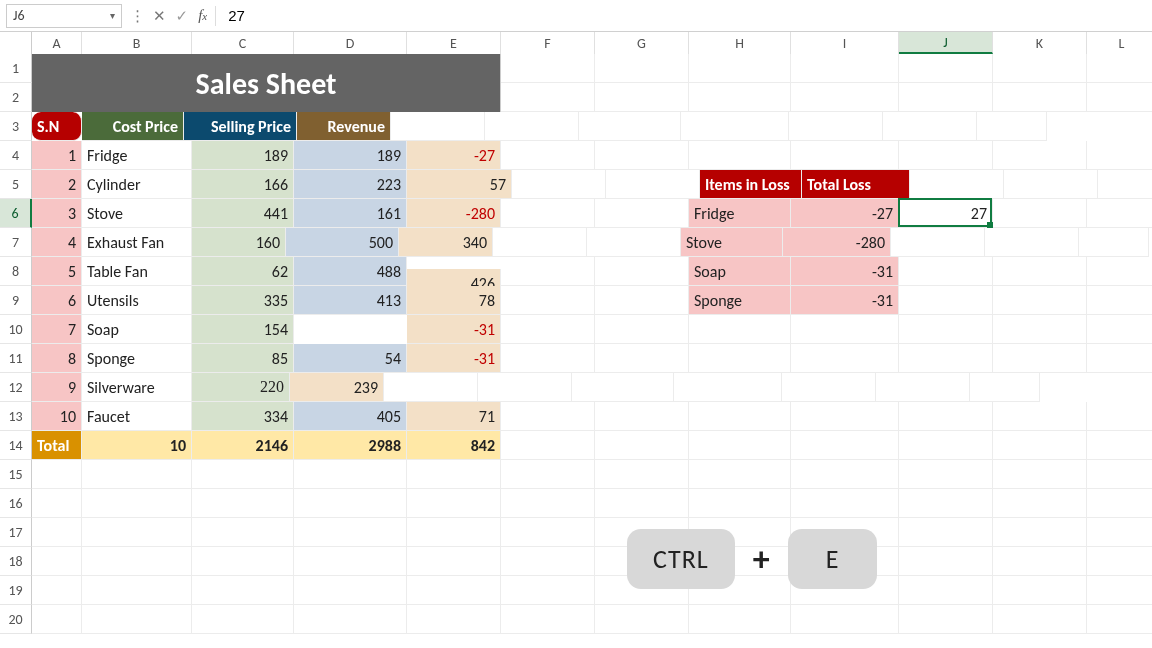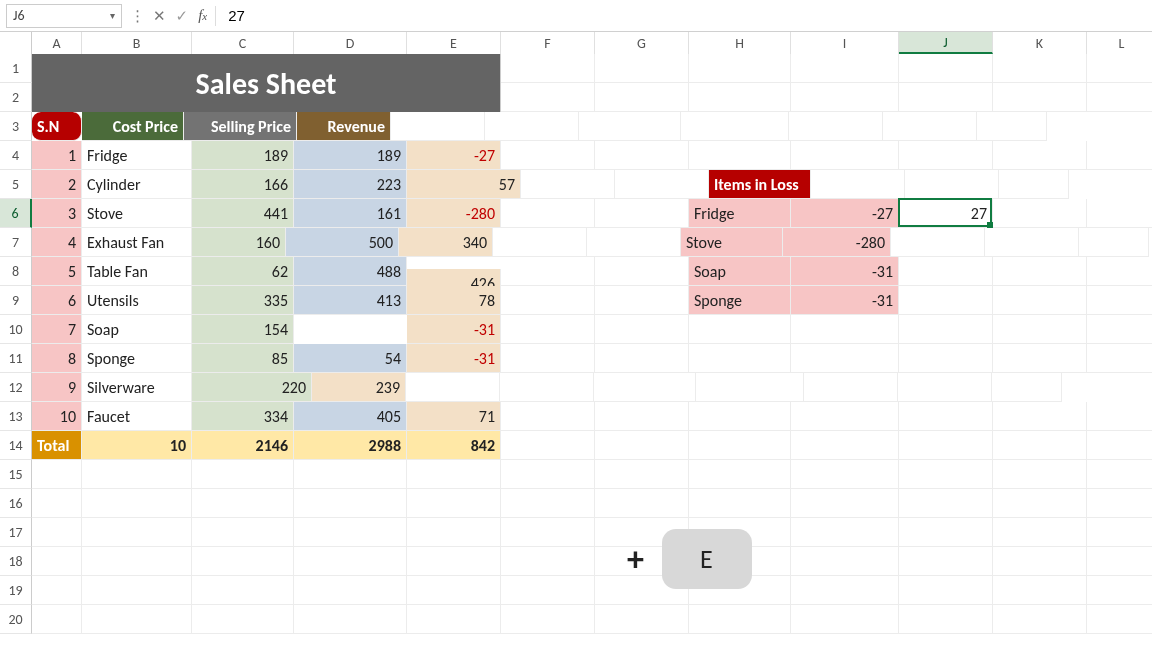--- a/index.html
+++ b/index.html
@@ -87,21 +87,21 @@
   
   .bg-sn-body { background:#f7c5c5; }
   .bg-cost { background:#d6e2cd; }
   .bg-sell { background:#c8d5e4; }
   .bg-rev  { background:#f3e0c7; }
 
   
   .hdr-sn   { background:#b60000; color:#fff; font-weight:bold;}
   .hdr-item { background:#000; color:#fff; font-weight:bold;}
   .hdr-cost { background:#4b6b3a; color:#fff; font-weight:bold; justify-content:flex-end;}
-  .hdr-sell { background:#737373; color:#fff; font-weight:bold; justify-content:flex-end;}
+  .hdr-sell { background:#0c4a6e; color:#fff; font-weight:bold; justify-content:flex-end;}
   .hdr-rev  { background:#806030; color:#fff; font-weight:bold; justify-content:flex-end;}
 
   .title-bar {
     position:absolute; top:0; left:0; width:469px; height:58px;
     background:#646464; color:#fff; display:flex; align-items:center; justify-content:center;
     font-size:30px; font-weight:bold; border-right:1px solid #ccc;
   }
 
   .total-row .cell { background:#ffe8a6; font-weight:bold; }
   .total-label { background:#d99100 !important; color:#fff; }
@@ -197,20 +197,21 @@
 
     <div class="title-bar">
       <span>Sales Sheet</span>
     </div>
 
     <div id="active-outline" class="active-cell-outline" style="left: 866px; top: 144px; width: 94px; height: 29px;">
       <div class="fill-handle"></div>
     </div>
 
     <div class="key-overlay" style="left:595px; top:475px;">
+      <div class="key-cap">CTRL</div>
       <div class="plus-sign">+</div>
       <div class="key-cap" style="padding-left:38px;padding-right:38px;">E</div>
     </div>
 
   <div class="row">
         <div class="cell " style="width: 50px;"></div>
         <div class="cell " style="width: 110px;"></div>
         <div class="cell " style="width: 102px;"></div>
         <div class="cell " style="width: 113px;"></div>
         <div class="cell " style="width: 94px;"></div>
@@ -261,24 +262,25 @@
         <div class="cell " style="width: 108px;"></div>
         <div class="cell " style="width: 94px;"></div>
         <div class="cell " style="width: 94px;"></div>
         <div class="cell " style="width: 70px;"></div>
       </div>
       <div class="row">
         <div class="cell bg-sn-body r" style="width: 50px;">2</div>
         <div class="cell " style="width: 110px;">Cylinder</div>
         <div class="cell bg-cost r" style="width: 102px;">166</div>
         <div class="cell bg-sell r" style="width: 113px;">223</div>
-        <div class="cell bg-rev r" style="width: 114px;">57</div>
+        <div class="cell bg-rev r" style="width: 105px;">57</div>
         <div class="cell " style="width: 94px;"></div>
         <div class="cell " style="width: 94px;"></div>
         <div class="cell loss-hdr" style="width: 102px;">Items in Loss</div>
+        <div class="cell loss-hdr" style="width: 108px;">Total Loss</div>
         <div class="cell " style="width: 94px;"></div>
         <div class="cell " style="width: 94px;"></div>
         <div class="cell " style="width: 70px;"></div>
       </div>
       <div class="row">
         <div class="cell bg-sn-body r" style="width: 50px;">3</div>
         <div class="cell " style="width: 110px;">Stove</div>
         <div class="cell bg-cost r" style="width: 102px;">441</div>
         <div class="cell bg-sell r" style="width: 113px;">161</div>
         <div class="cell bg-rev r neg" style="width: 94px;">-280</div>
@@ -356,21 +358,21 @@
         <div class="cell " style="width: 94px;"></div>
         <div class="cell " style="width: 102px;"></div>
         <div class="cell " style="width: 108px;"></div>
         <div class="cell " style="width: 94px;"></div>
         <div class="cell " style="width: 94px;"></div>
         <div class="cell " style="width: 70px;"></div>
       </div>
       <div class="row">
         <div class="cell bg-sn-body r" style="width: 50px;">9</div>
         <div class="cell " style="width: 110px;">Silverware</div>
-        <div class="cell bg-cost r" style="width: 120px;">220</div>
+        <div class="cell bg-cost r" style="width: 98px; font-family: Liberation Serif, serif;">220</div>
         <div class="cell bg-rev r" style="width: 94px;">239</div>
         <div class="cell " style="width: 94px;"></div>
         <div class="cell " style="width: 94px;"></div>
         <div class="cell " style="width: 102px;"></div>
         <div class="cell " style="width: 108px;"></div>
         <div class="cell " style="width: 94px;"></div>
         <div class="cell " style="width: 94px;"></div>
         <div class="cell " style="width: 70px;"></div>
       </div>
       <div class="row">

